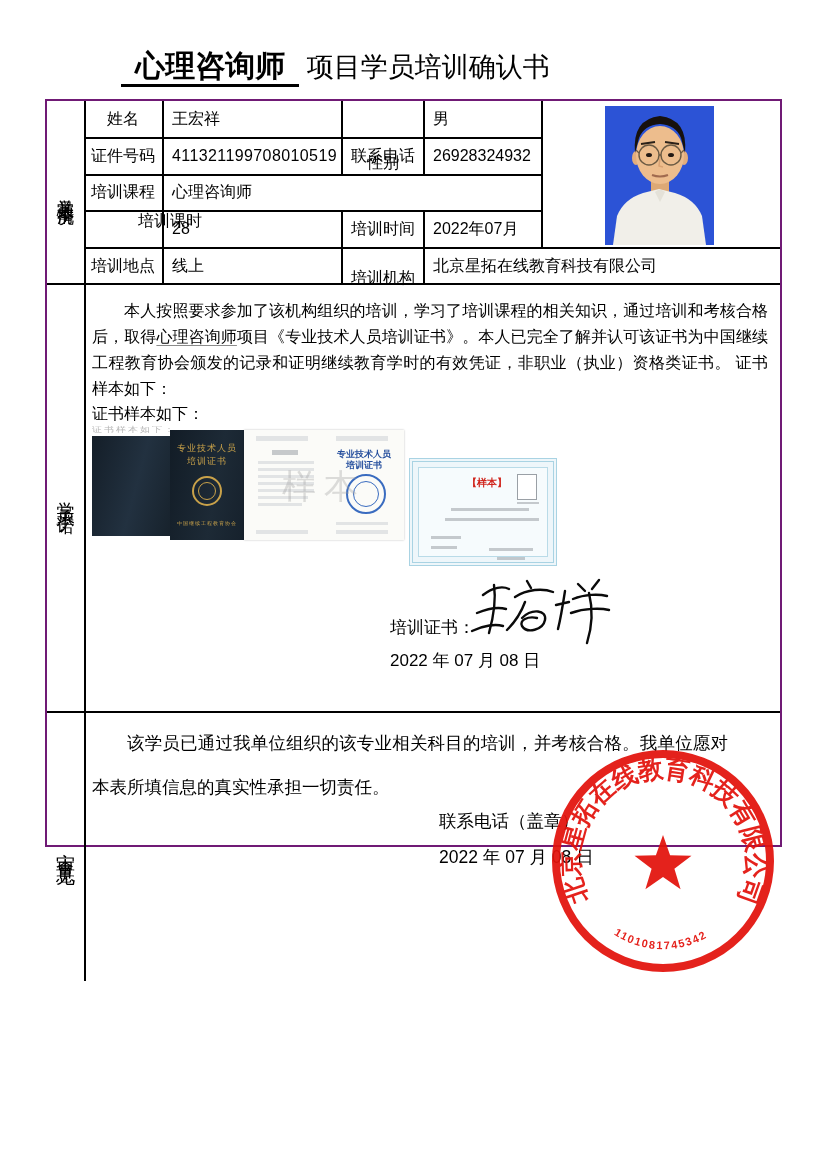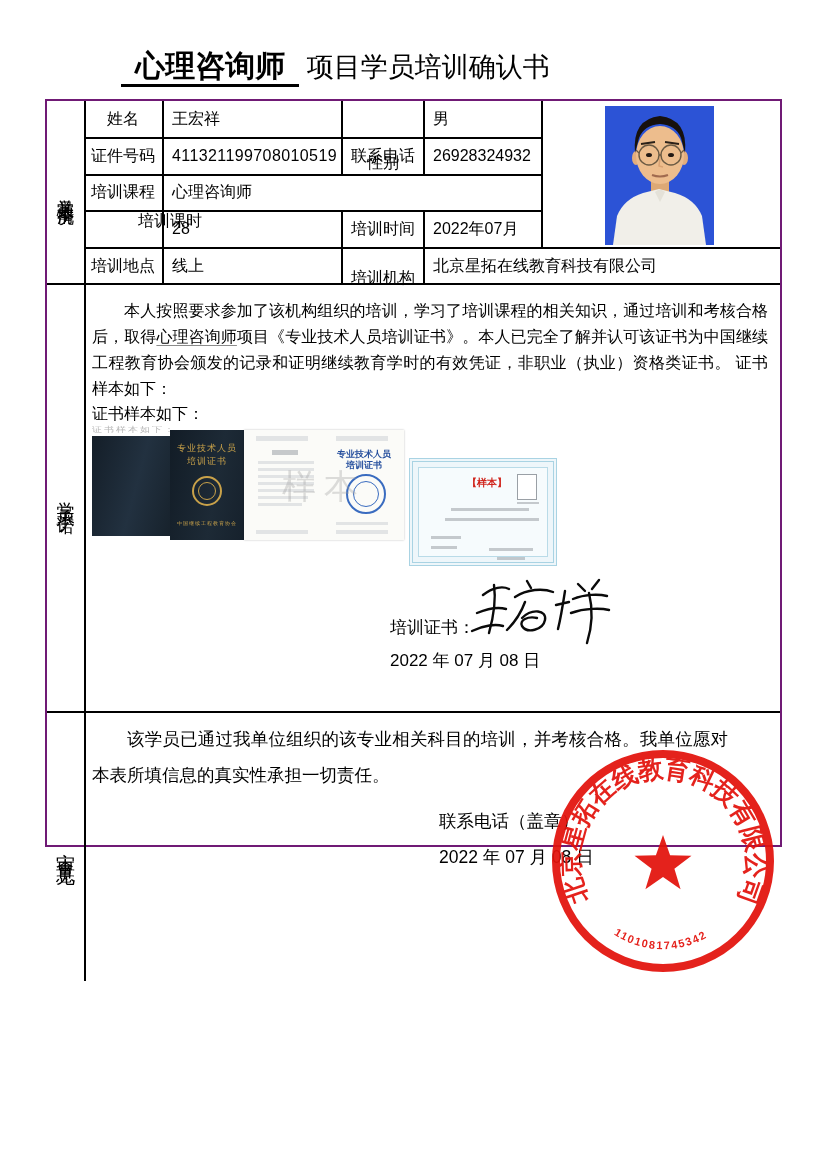--- a/index.html
+++ b/index.html
@@ -176,21 +176,21 @@
         <path d="M134,11 L127,20"></path>
         <path d="M108,30 C120,25 134,25 142,27"></path>
         <path d="M106,44 C120,39 136,39 144,41"></path>
         <path d="M124,24 C128,40 127,58 122,74"></path>
       </g>
     </svg>
     <div class="abs" style="left:343px;top:548px;font-size:17px;">2022 年 07 月 08 日</div>
 
     <div class="abs vlabel" style="left:0;top:612px;width:37px;height:270px;font-size:19px;">审查意见</div>
 
-    <div class="abs para indent" style="left:45px;top:620px;width:636px;font-size:17.5px;line-height:36px;">该学员已通过我单位组织的该专业相关科目的培训，并考核合格。我单位愿对本表所填信息的真实性承担一切责任。</div>
+    <div class="abs para indent" style="left:45px;top:620px;width:636px;font-size:17.5px;line-height:44px;">该学员已通过我单位组织的该专业相关科目的培训，并考核合格。我单位愿对本表所填信息的真实性承担一切责任。</div>
 
     <div class="abs" style="left:392px;top:708px;font-size:17.5px;">联系电话（盖章）</div>
     <div class="abs" style="left:392px;top:744px;font-size:17.5px;">2022 年 07 月 08 日</div>
 
     <svg class="stamp-svg" style="left:501px;top:645px;" width="230" height="230" viewBox="0 0 230 230">
       <defs>
         <path id="arcName" d="M 42 157 A 84 84 0 1 1 188 157"></path>
         <path id="arcNum" d="M 64 187 A 88 88 0 0 0 166 187"></path>
       </defs>
       <circle cx="115" cy="115" r="107" fill="none" stroke="#e3120b" stroke-width="8"></circle>

